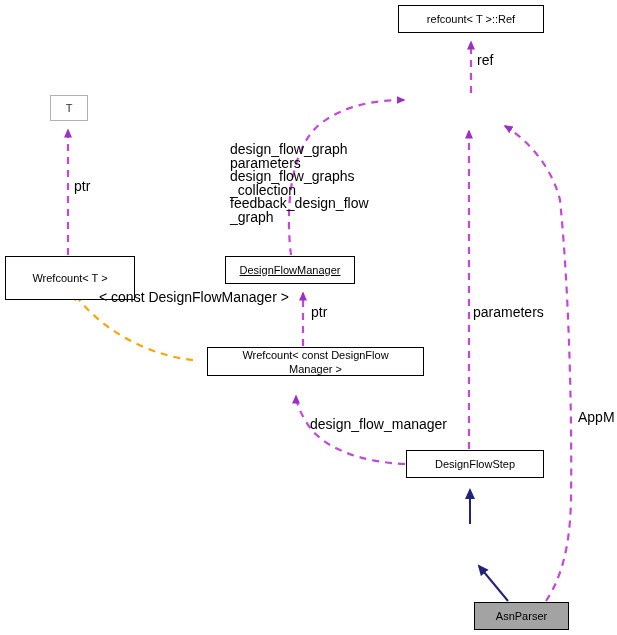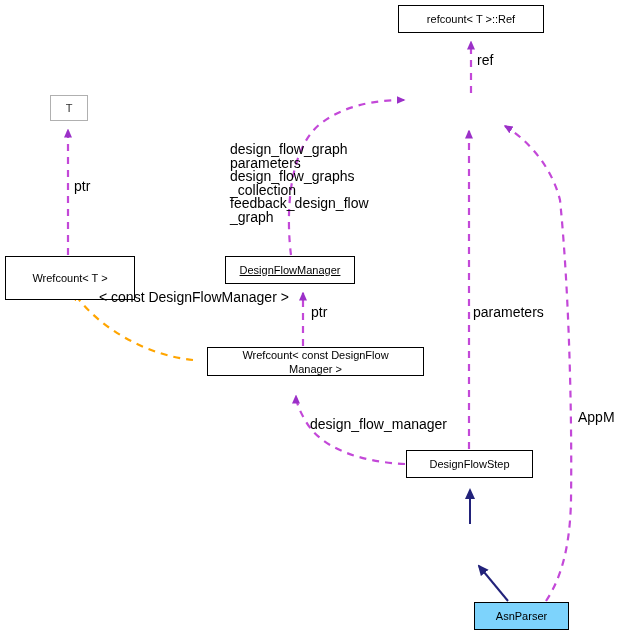--- a/index.html
+++ b/index.html
@@ -37,21 +37,21 @@
     color: #000000;
     line-height: 14px;
     z-index: 5;
     white-space: pre-line;
   }
   .node.thin-border {
     border: 1px solid #b0b0b0;
     color: #303030;
   }
   .node.highlight {
-    background: #7dd3fc;
+    background: #a3a3a3;
   }
   .edge-label {
     position: absolute;
     font-size: 14px;
     color: #000000;
     line-height: 13.5px;
     white-space: pre-line;
     z-index: 6;
   }
   .edge-label.center {
@@ -104,21 +104,21 @@
 
   <div class="node thin-border" style="left:50px; top:95px; width:38px; height:26px;">T</div>
 
   <div class="node" style="left:5px; top:256px; width:130px; height:44px;">Wrefcount&lt; T &gt;</div>
 
   <div class="node" style="left:225px; top:256px; width:130px; height:28px;text-decoration:underline;">DesignFlowManager</div>
 
   <div class="node" style="left:194px; top:347px; width:217px; height:29px;margin-left:13px;">Wrefcount&lt; const DesignFlow
 Manager &gt;</div>
 
-  <div class="node" style="left:406px; top:450px; width:127px; height:28px;">DesignFlowStep</div>
+  <div class="node" style="left:406px; top:450px; width:138px; height:28px;">DesignFlowStep</div>
 
 
   <div class="node highlight" style="left:474px; top:602px; width:95px; height:28px;">AsnParser</div>
 
   <div class="edge-label left" style="left:477px; top:54px;">ref</div>
 
   <div class="edge-label left" style="left:74px; top:180px;">ptr</div>
 
   <div class="edge-label center" style="left:305px; top:143px; width:150px; margin-left:-75px;">design_flow_graph
 parameters

